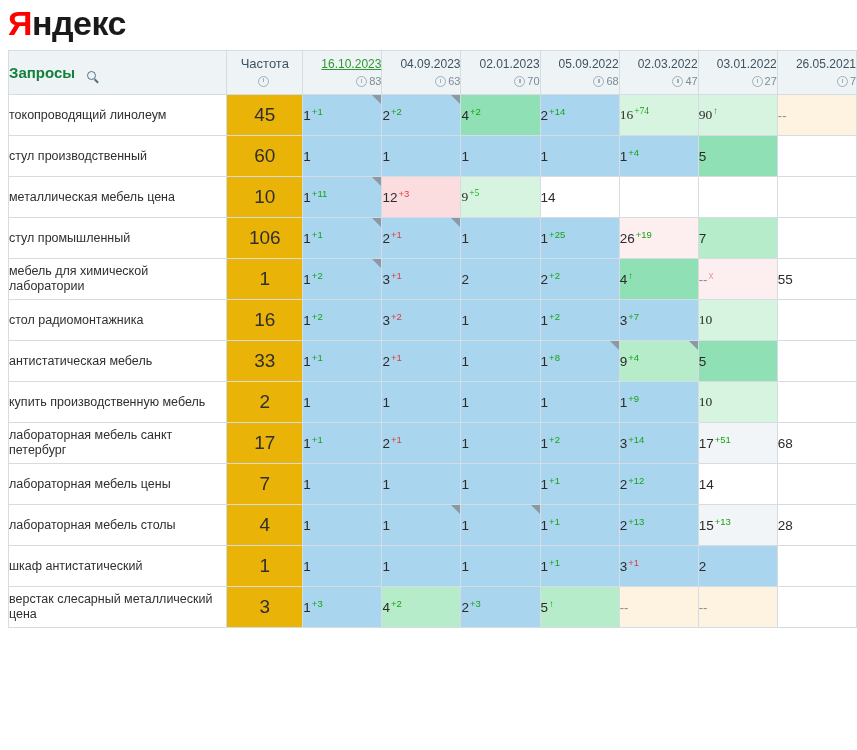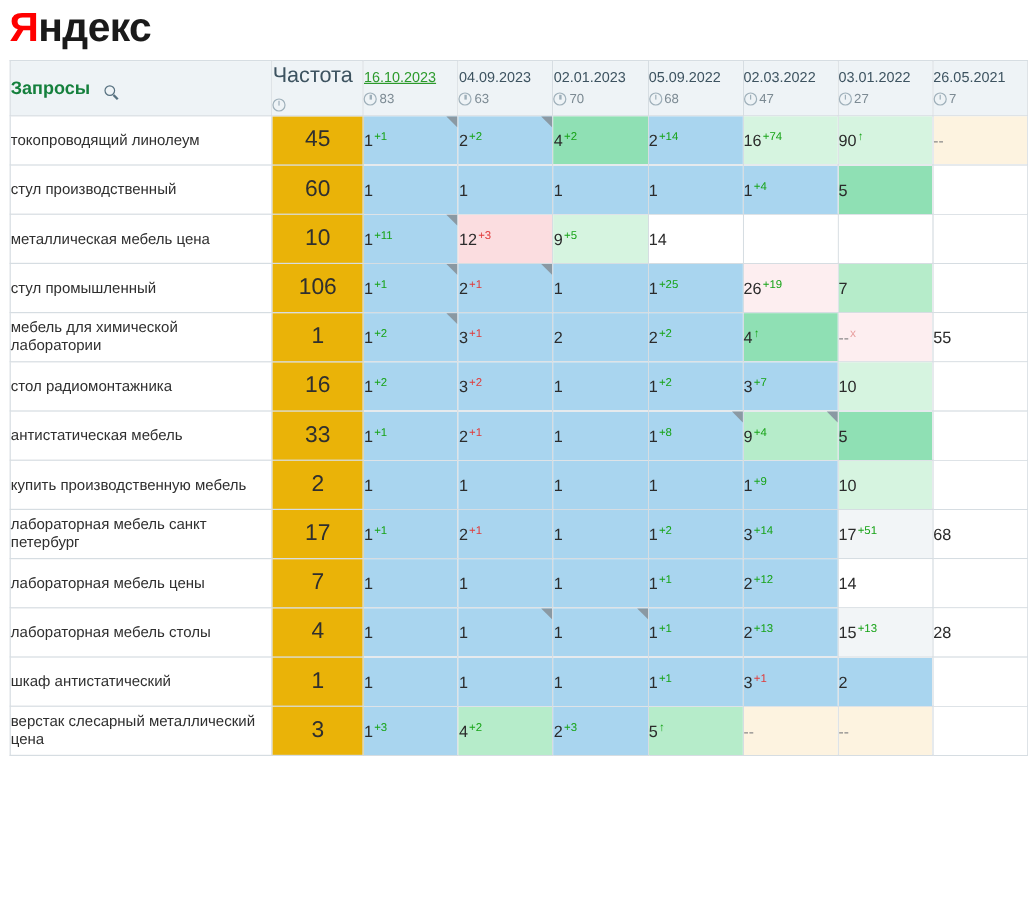--- a/index.html
+++ b/index.html
@@ -61,28 +61,28 @@
     width: 218px;
   }
   th.q-head .srch {
     display: inline-block;
     margin-left: 8px;
     position: relative;
     top: 2px;
   }
   th.freq-head {
     width: 76px;
-    font-size: 18px;
+    font-size: 13px;
     color: #3d5360;
-    text-align: left;
+    text-align: center;
     line-height: 1.25;
   }
   th.date-head {
     width: 79px;
-    text-align: left;
+    text-align: right;
     font-size: 12px;
     color: #3d5360;
     line-height: 1.3;
   }
   th.date-head .d-line1 { display: block; }
   th.date-head .d-line1.active {
     color: #2c9a2c;
     text-decoration: underline;
   }
   th.date-head .d-line2 {
@@ -155,21 +155,21 @@
   }
   .up { color: #17a317; }
   .down { color: #e03b3b; }
   .dash { color: #8a8a8a; font-size: 13px; }
   .xmark { color: #e8a0a0; font-size: 10px; position: relative; top:-5px; margin-left:1px;}
 
   
   .bg-blue   { background: #a9d5ef !important; }
   .bg-green  { background: #8fe0b4 !important; }
   .bg-green2 { background: #b6ecca !important; }
-  .bg-green3 { background: #d6f4e0 !important; }
+  .bg-green3 { background: #d6f4e0 !important; font-family: Liberation Serif, serif; }
   .bg-pink   { background: #fbdde0 !important; }
   .bg-pink2  { background: #fdeef0 !important; }
   .bg-beige  { background: #fdf3e0 !important; }
   .bg-white  { background: #ffffff !important; }
   .bg-grey   { background: #f2f5f7 !important; }
 
   
   .corner::after {
     content: "";
     position: absolute;

